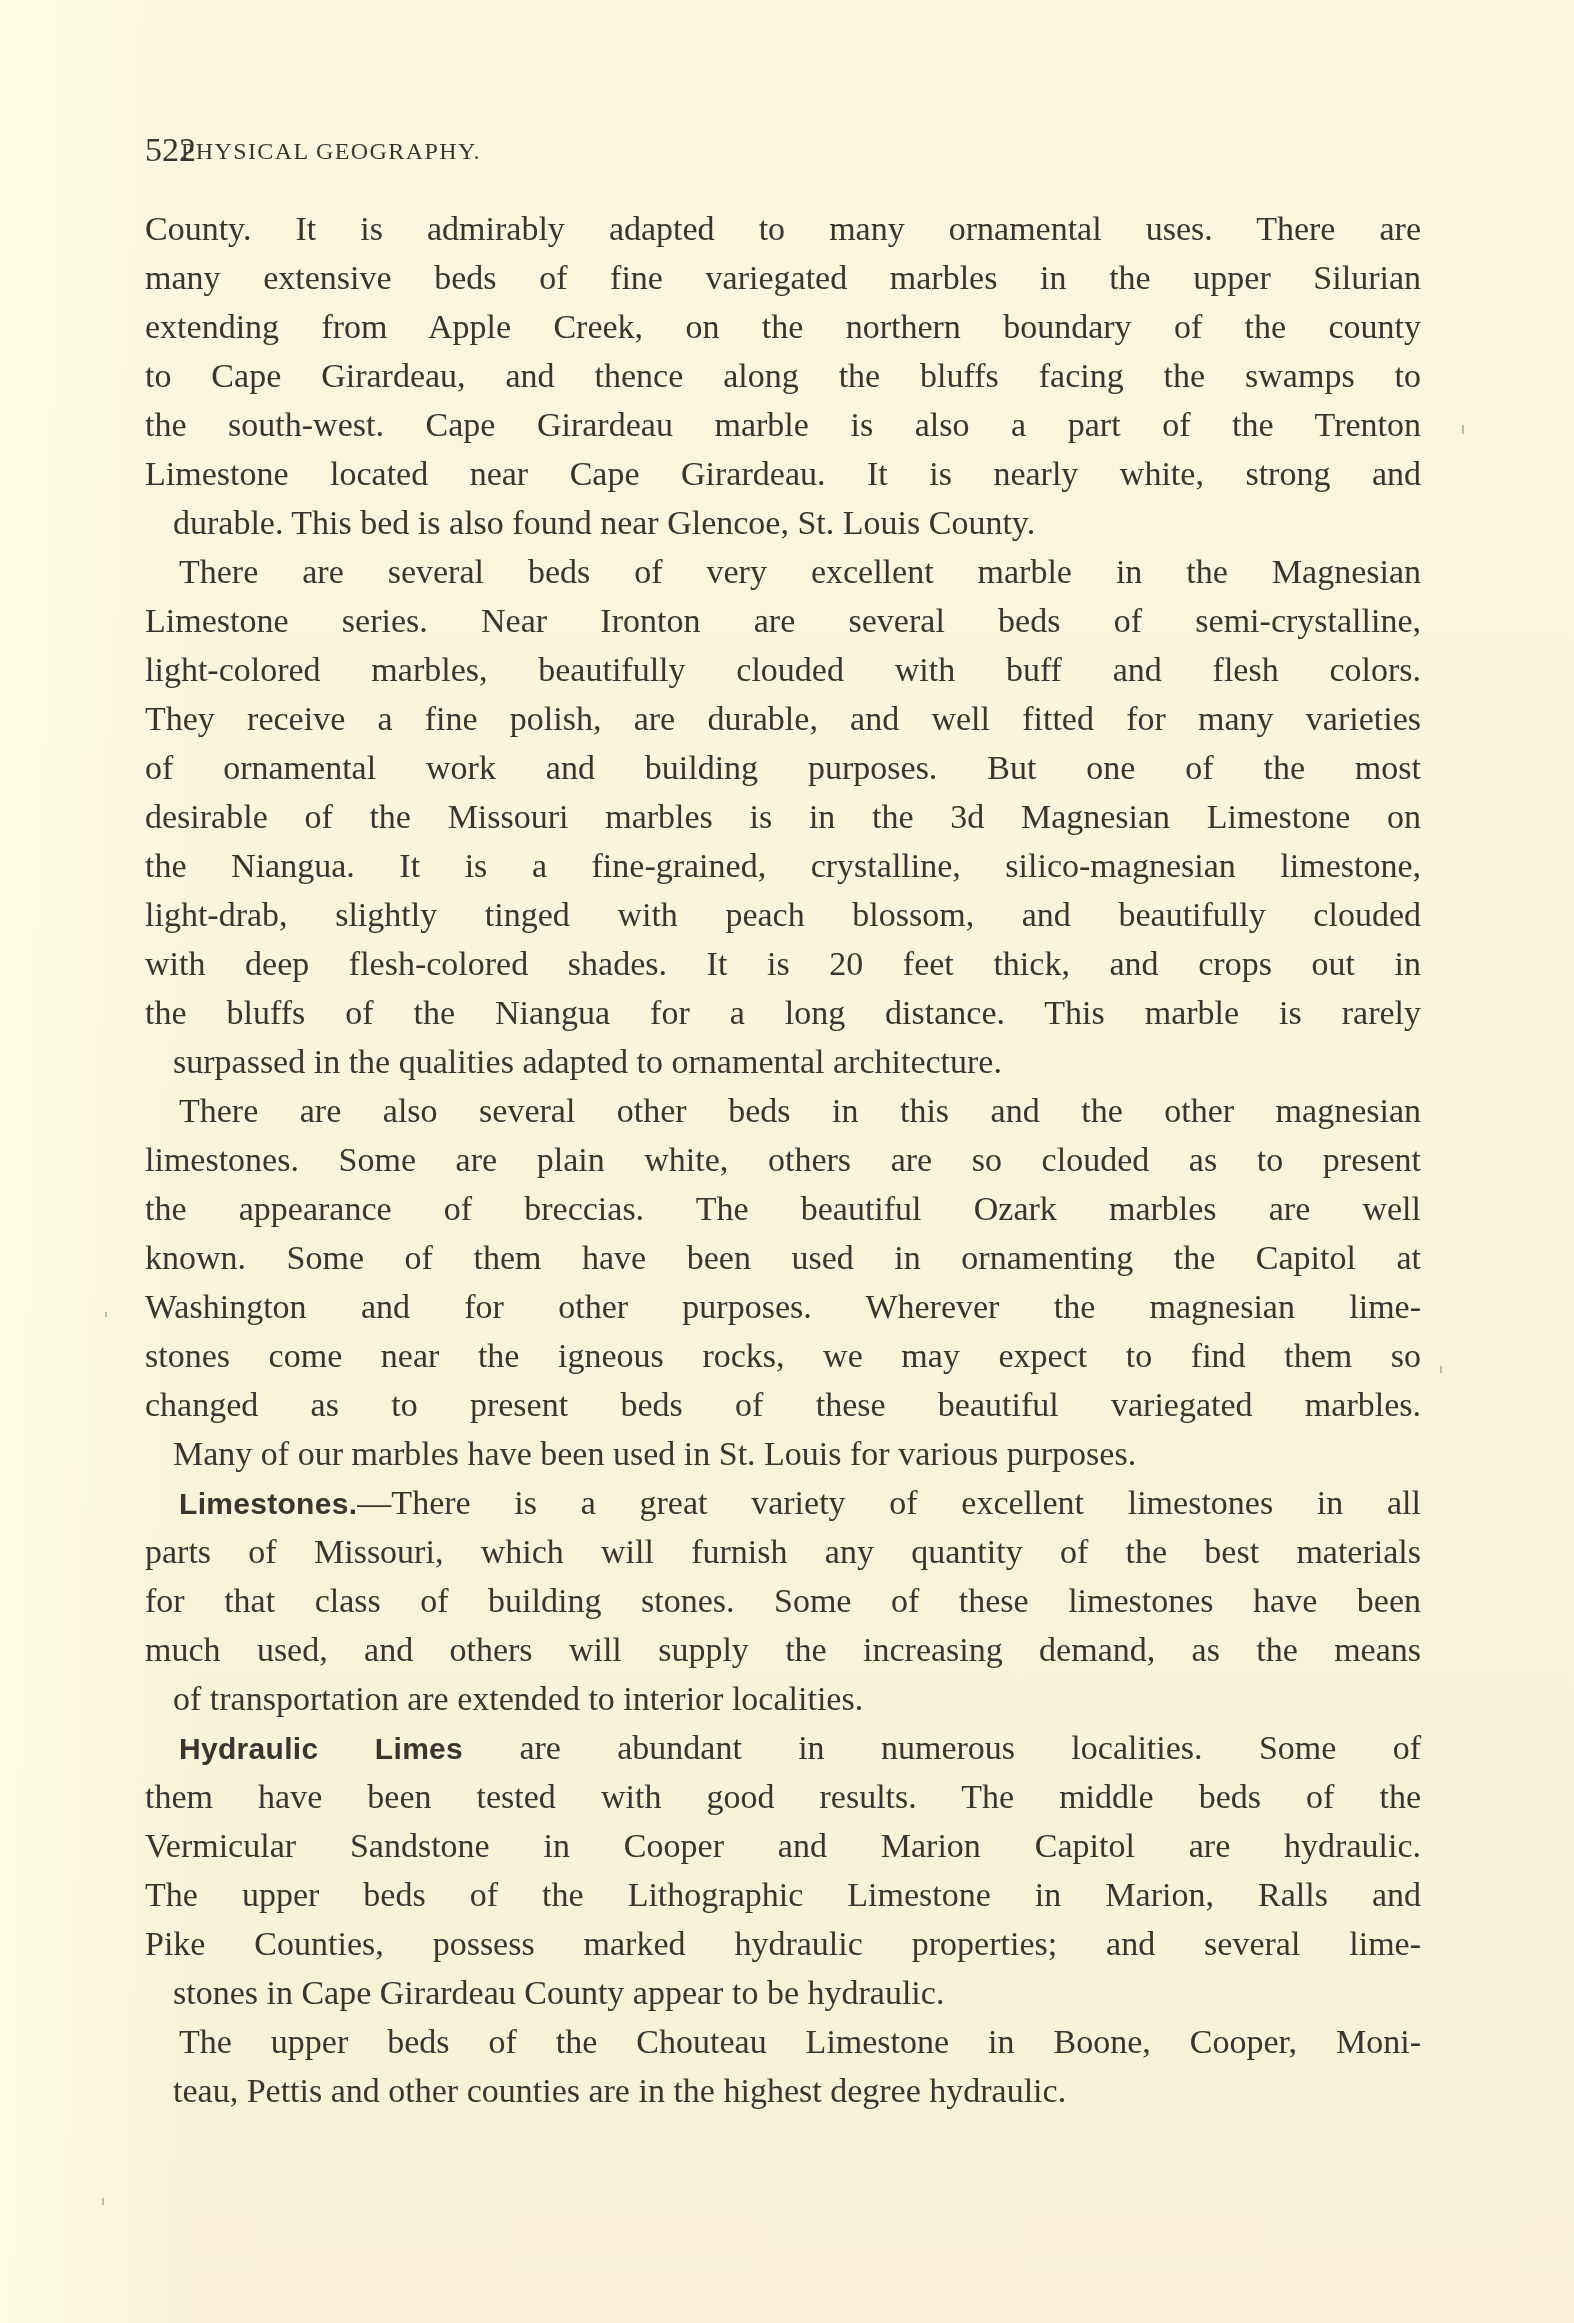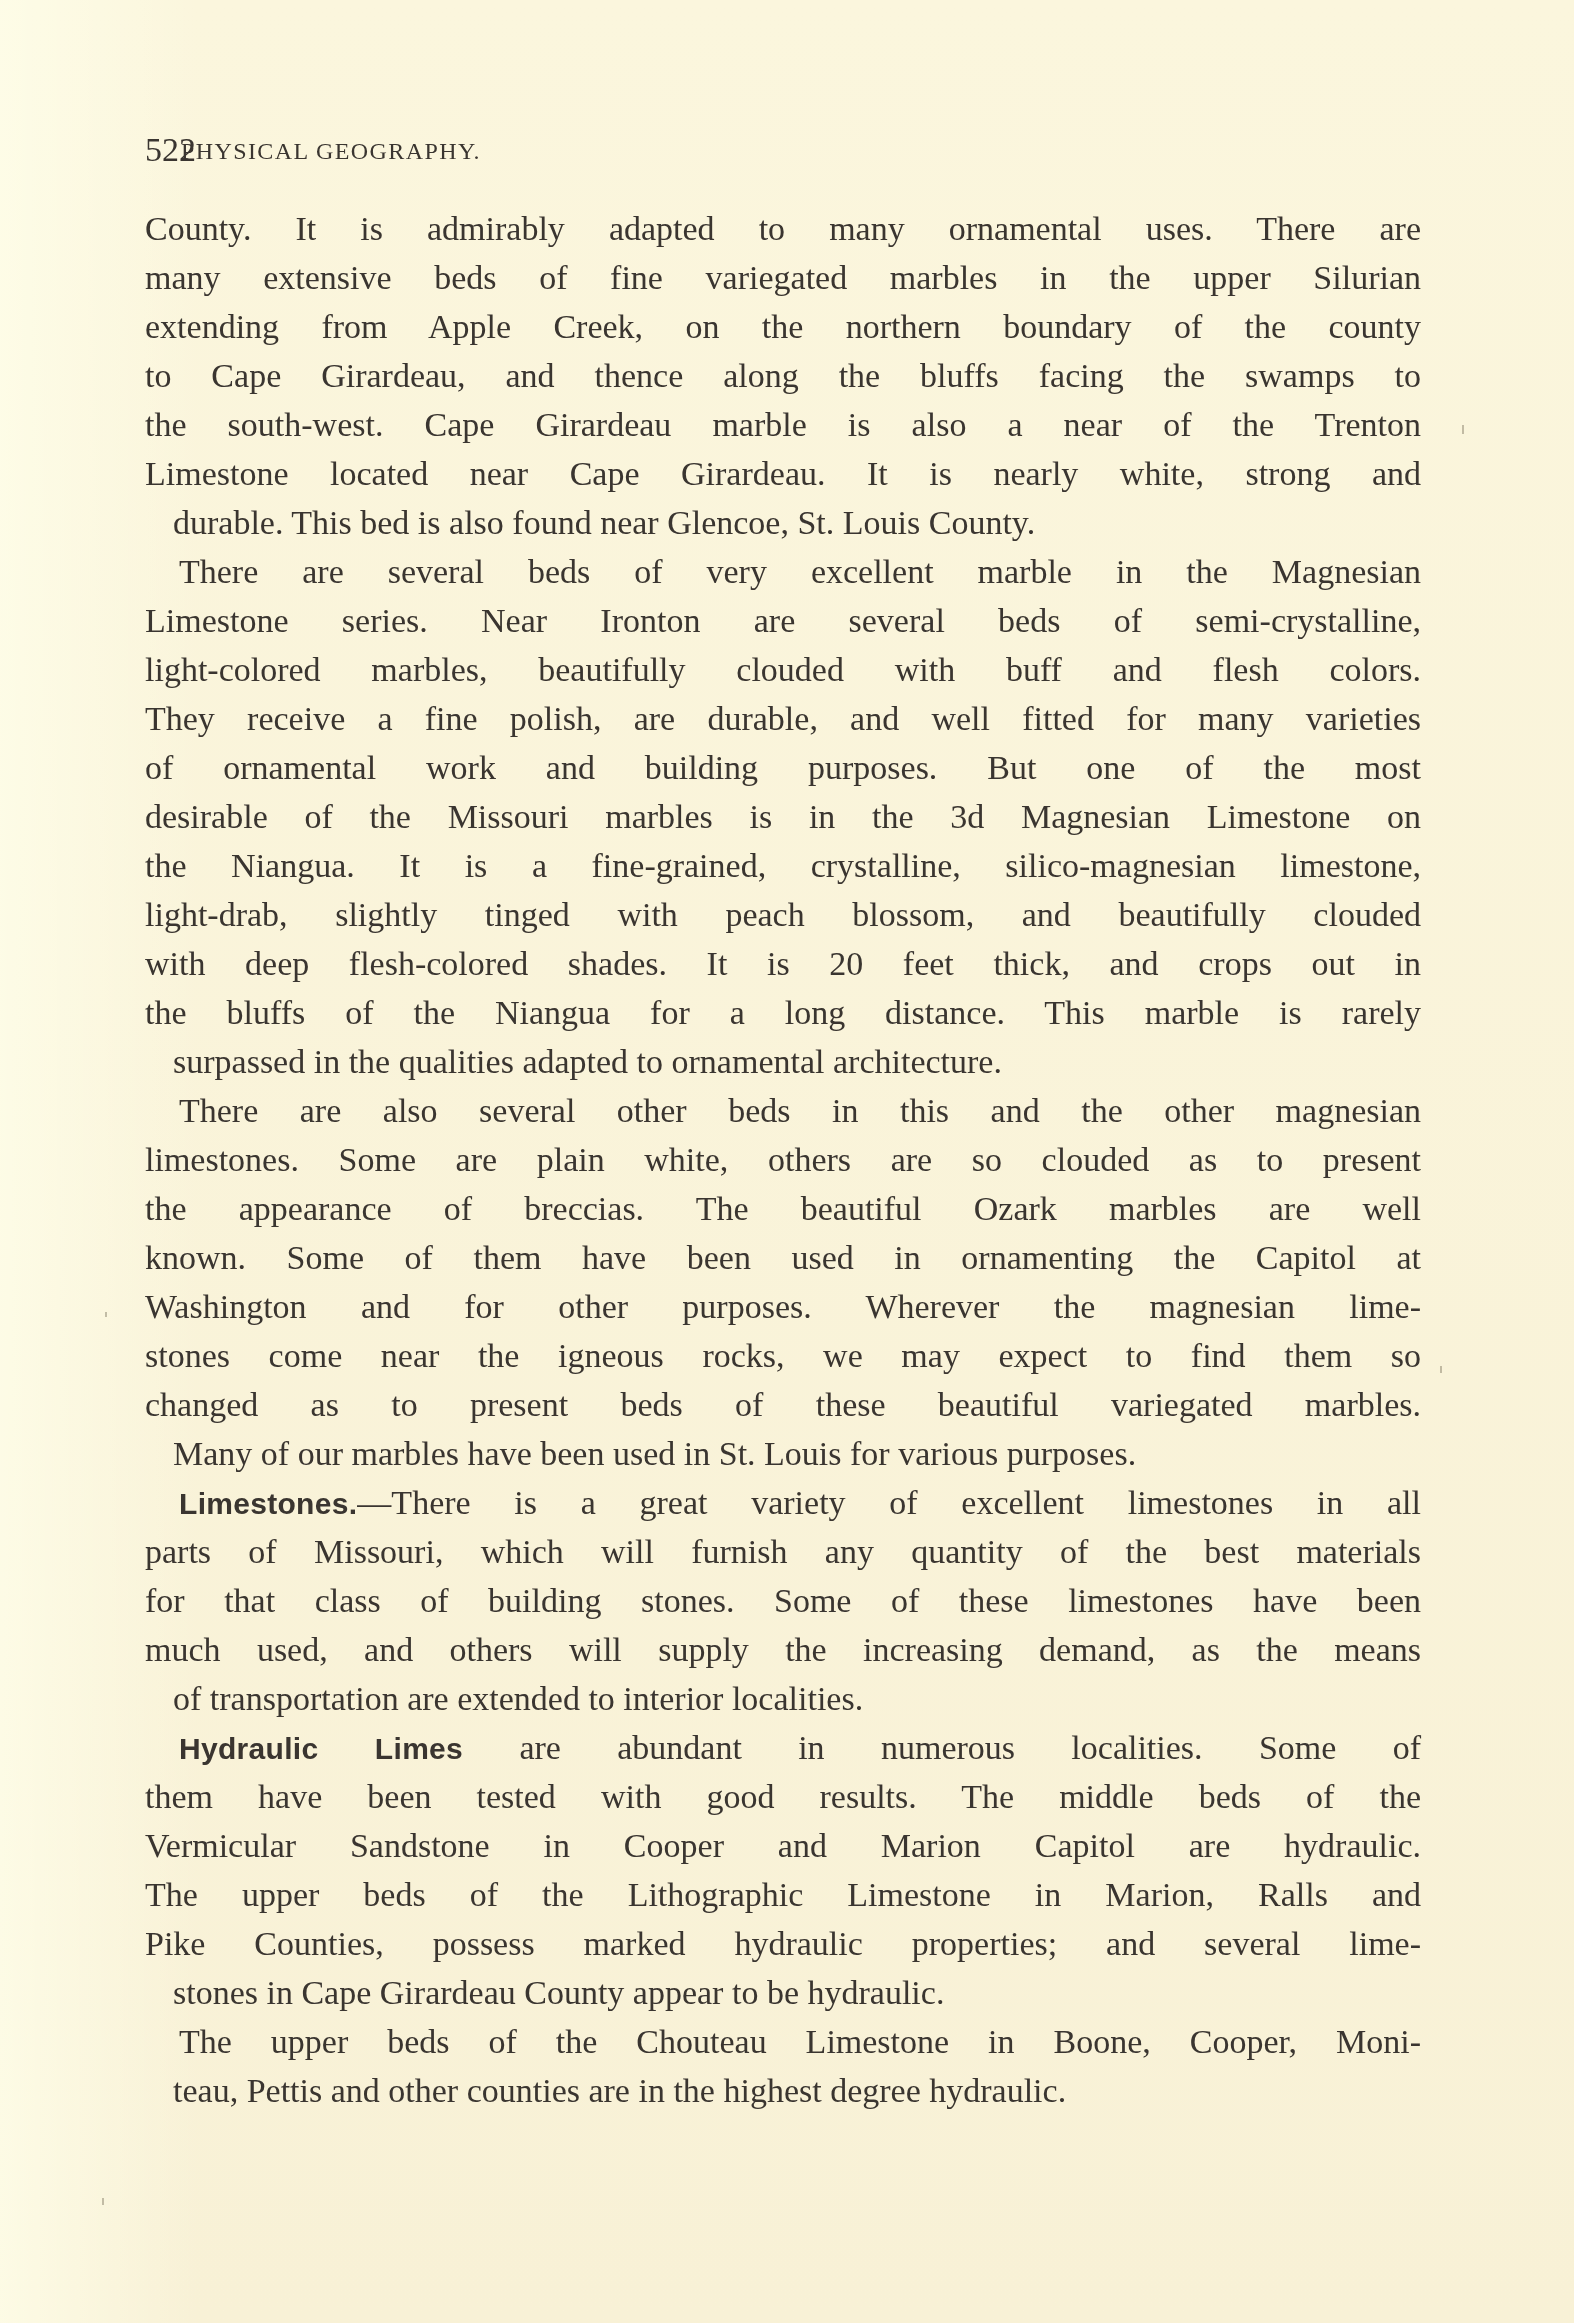--- a/index.html
+++ b/index.html
@@ -98,21 +98,21 @@
   <div class="running-head">
     <span class="page-number">522</span>
     <span class="running-title">PHYSICAL GEOGRAPHY.</span>
   </div>
 
   <div class="body-text" id="body-text">
       <div class="line"><span>County.  It is admirably adapted to many ornamental uses.  There are</span></div>
       <div class="line"><span>many extensive beds of fine variegated marbles in the upper Silurian</span></div>
       <div class="line"><span>extending from Apple Creek, on the northern boundary of the county</span></div>
       <div class="line"><span>to Cape Girardeau, and thence along the bluffs facing the swamps to</span></div>
-      <div class="line"><span>the south-west.  Cape Girardeau marble is also a near of the Trenton</span></div>
+      <div class="line"><span>the south-west.  Cape Girardeau marble is also a part of the Trenton</span></div>
       <div class="line"><span>Limestone located near Cape Girardeau.  It is nearly white, strong and</span></div>
       <div class="line last"><span>durable.  This bed is also found near Glencoe, St. Louis County.</span></div>
       <div class="line indent"><span>There are several beds of very excellent marble in the Magnesian</span></div>
       <div class="line"><span>Limestone series.  Near Ironton are several beds of semi-crystalline,</span></div>
       <div class="line"><span>light-colored marbles, beautifully clouded with buff and flesh colors.</span></div>
       <div class="line"><span>They receive a fine polish, are durable, and well fitted for many varieties</span></div>
       <div class="line"><span>of ornamental work and building purposes.  But one of the most</span></div>
       <div class="line"><span>desirable of the Missouri marbles is in the 3d Magnesian Limestone on</span></div>
       <div class="line"><span>the Niangua.  It is a fine-grained, crystalline, silico-magnesian limestone,</span></div>
       <div class="line"><span>light-drab, slightly tinged with peach blossom, and beautifully clouded</span></div>

